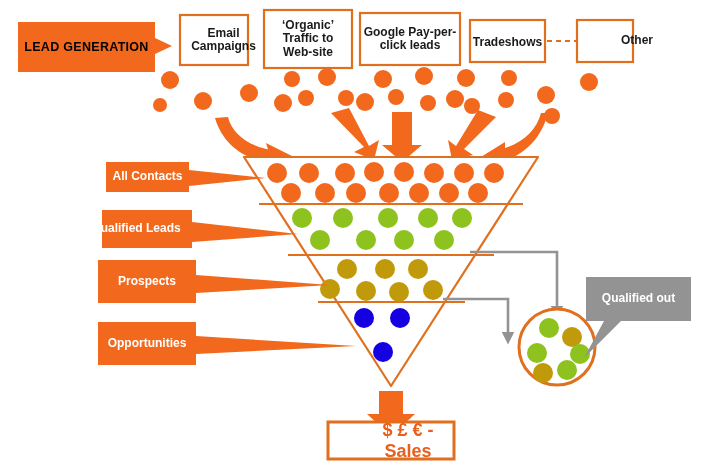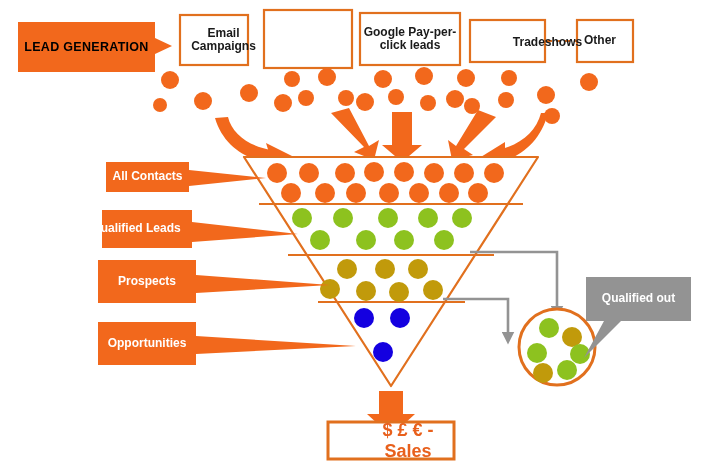--- a/index.html
+++ b/index.html
@@ -189,26 +189,27 @@
     <path d="M586,277 L691,277 L691,321 L621,321 L584,358 L604,321 L586,321 Z" fill="#939393"></path>
 
     <path d="M379,391 L403,391 L403,414 L415,414 L391,436 L367,414 L379,414 Z" fill="#F2681C"></path>
     <rect x="328" y="422" width="126" height="37" fill="#ffffff" stroke="#E1701E" stroke-width="3"></rect>
   </svg>
 
   <div class="lbl leadgen-text" style="left:18px;top:22px;width:137px;height:50px;">LEAD GENERATION</div>
 
   <div class="lbl src-box" style="left:180px;top:15px;width:68px;height:50px;padding-left:22px;">Email Campaigns</div>
 
+  <div class="lbl src-box" style="left:264px;top:10px;width:88px;height:58px;">‘Organic’ Traffic to Web-site</div>
 
   <div class="lbl src-box" style="left:360px;top:13px;width:100px;height:52px;">Google Pay-per-click leads</div>
 
-  <div class="lbl src-box" style="left:470px;top:20px;width:75px;height:45px;margin-left:40px;">Tradeshows</div>
-
-  <div class="lbl src-box" style="left:572px;top:20px;width:56px;height:42px;">Other</div>
+  <div class="lbl src-box" style="left:470px;top:20px;width:75px;height:45px;">Tradeshows</div>
+
+  <div class="lbl src-box" style="left:609px;top:20px;width:56px;height:42px;">Other</div>
 
   <div class="lbl stage-text" style="left:106px;top:162px;width:83px;height:30px;">All Contacts</div>
 
   <div class="lbl stage-text" style="left:91px;top:210px;width:90px;height:38px;">Qualified Leads</div>
 
   <div class="lbl stage-text" style="left:98px;top:260px;width:98px;height:43px;">Prospects</div>
 
   <div class="lbl stage-text" style="left:98px;top:322px;width:98px;height:43px;">Opportunities</div>
 
   <div class="lbl qout-text" style="left:586px;top:277px;width:105px;height:44px;text-align:right;">Qualified out</div>

